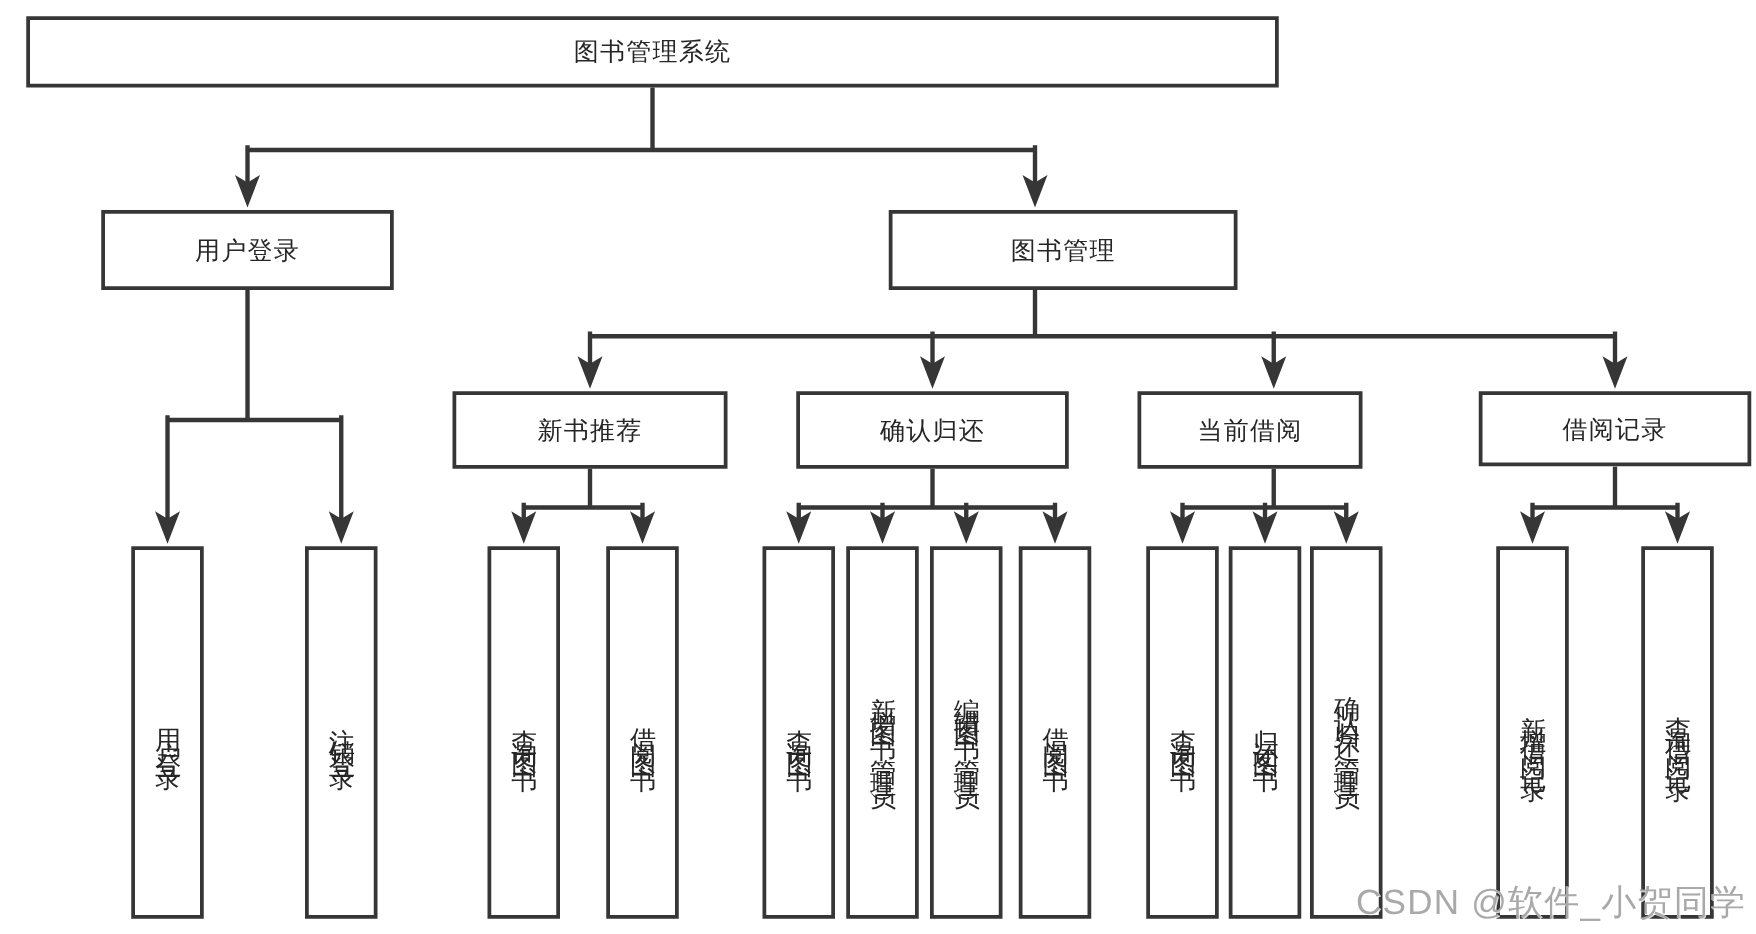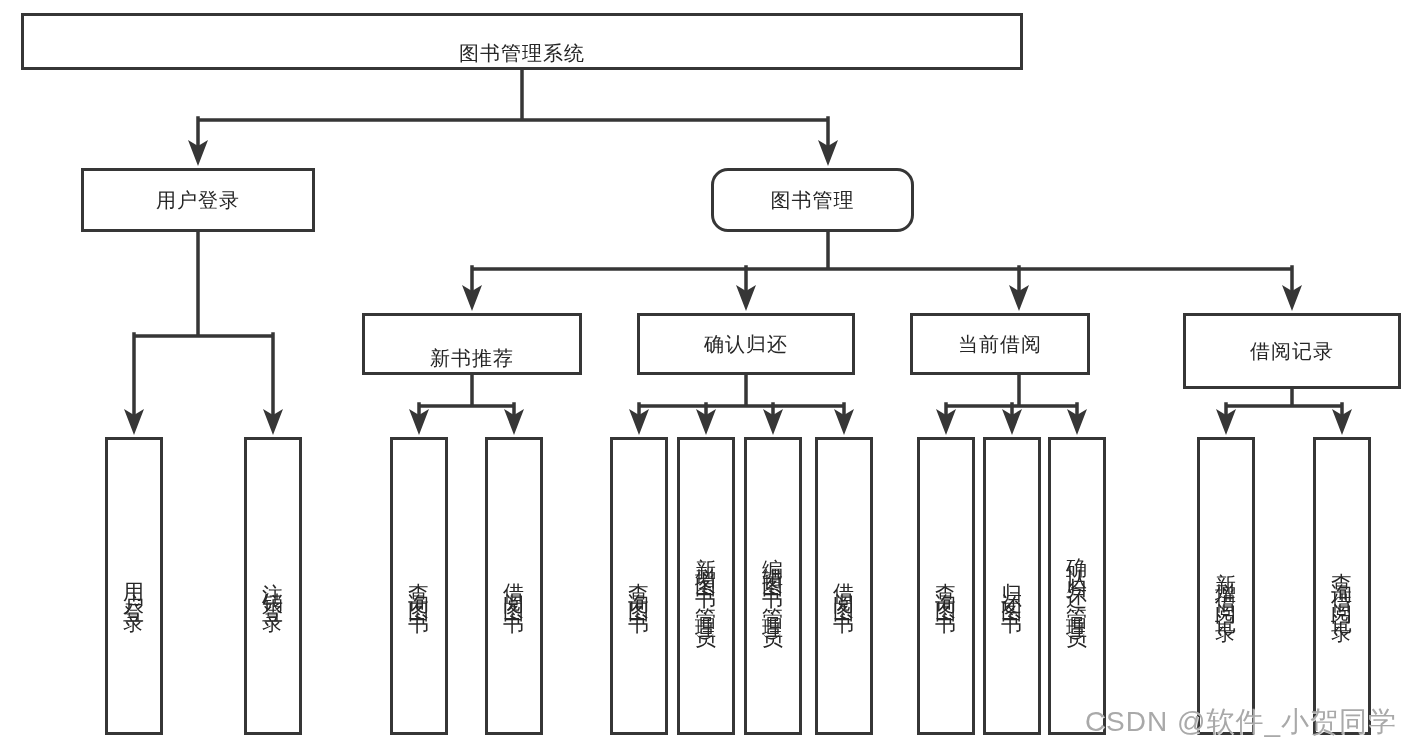--- a/index.html
+++ b/index.html
@@ -87,41 +87,41 @@
     <use href="#ah" x="706" y="435"></use>
     <use href="#ah" x="773" y="435"></use>
     <use href="#ah" x="844" y="435"></use>
     <use href="#ah" x="946" y="435"></use>
     <use href="#ah" x="1012" y="435"></use>
     <use href="#ah" x="1077" y="435"></use>
     <use href="#ah" x="1226" y="435"></use>
     <use href="#ah" x="1342" y="435"></use>
   </svg>
 
-  <div class="node h-node" style="left:21px; top:13px; width:1002px; height:57px;align-items:flex-end;">
+  <div class="node h-node" style="left:21px; top:13px; width:1002px; height:57px;">
     <span>图书管理系统</span>
   </div>
 
   <div class="node h-node" style="left:81px; top:168px; width:234px; height:64px;">
     <span>用户登录</span>
   </div>
-  <div class="node h-node" style="left:711px; top:168px; width:203px; height:64px;border-radius:17px;">
+  <div class="node h-node" style="left:711px; top:168px; width:279px; height:64px;">
     <span>图书管理</span>
   </div>
 
-  <div class="node h-node" style="left:362px; top:313px; width:220px; height:62px;align-items:flex-end;">
+  <div class="node h-node" style="left:362px; top:313px; width:220px; height:62px;">
     <span>新书推荐</span>
   </div>
   <div class="node h-node" style="left:637px; top:313px; width:218px; height:62px;">
     <span>确认归还</span>
   </div>
   <div class="node h-node" style="left:910px; top:313px; width:180px; height:62px;">
     <span>当前借阅</span>
   </div>
-  <div class="node h-node" style="left:1183px; top:313px; width:218px; height:76px;">
+  <div class="node h-node" style="left:1183px; top:313px; width:218px; height:60px;">
     <span>借阅记录</span>
   </div>
 
   <div class="node leaf" style="left:105px; top:437px; width:58px; height:298px;">
     <span>用户登录</span>
   </div>
   <div class="node leaf" style="left:244px; top:437px; width:58px; height:298px;">
     <span>注销登录</span>
   </div>
 

